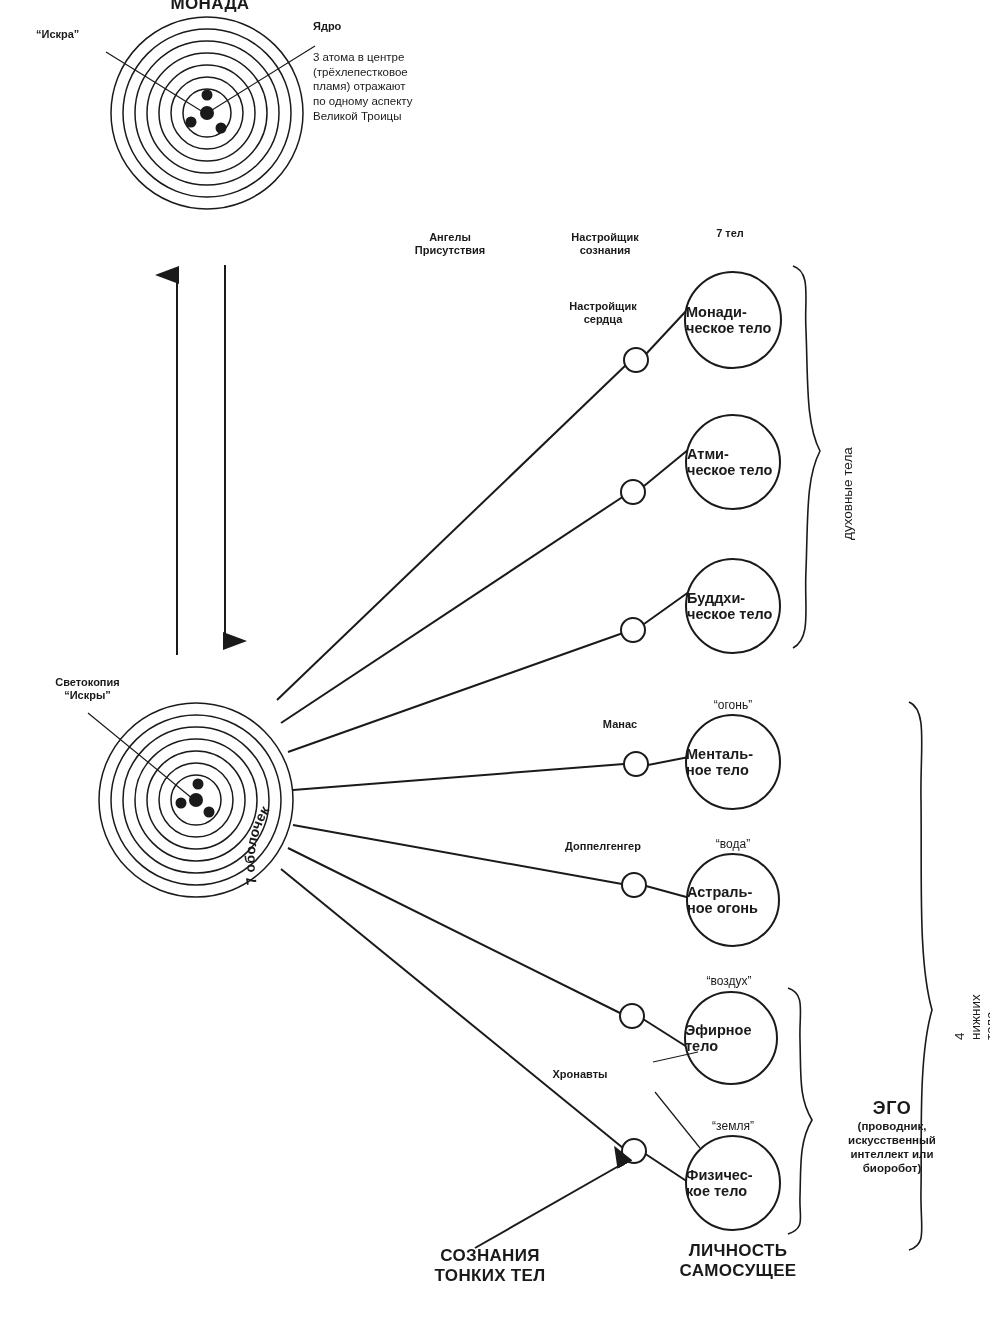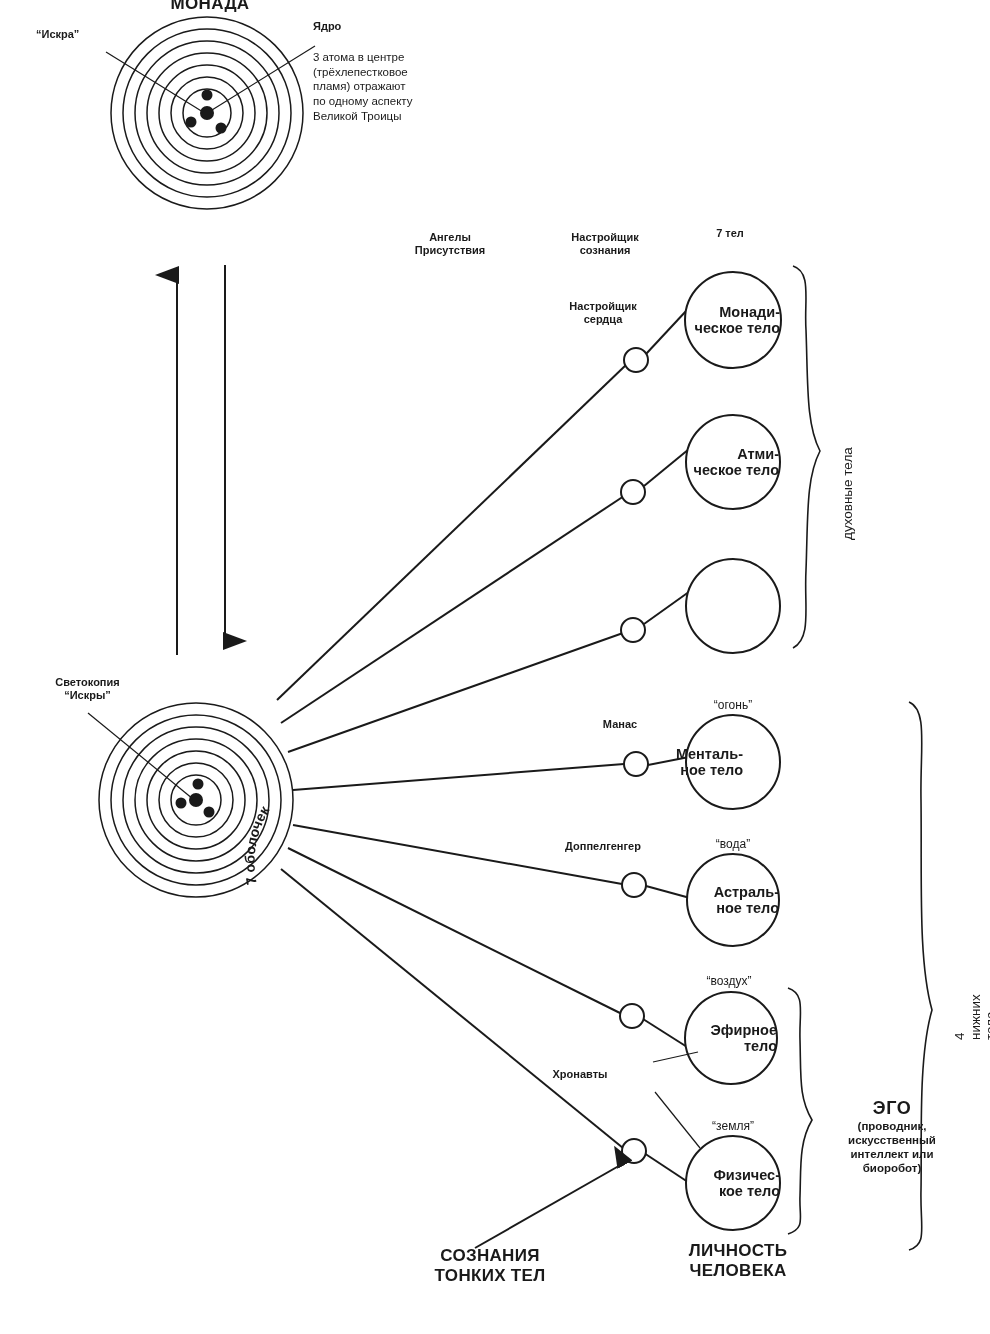--- a/index.html
+++ b/index.html
@@ -58,21 +58,21 @@
   }
   .vertical {
     transform-origin: 0 0;
     transform: rotate(-90deg);
   }
   .circ-txt {
     position: absolute;
     display: flex;
     align-items: center;
     justify-content: center;
-    text-align: right;
+    text-align: left;
     font-size: 14.5px;
     font-weight: bold;
     line-height: 1.12;
     pointer-events: none;
   }
   .ego-block {
     position: absolute;
     text-align: center;
     width: 160px;
   }
@@ -253,26 +253,29 @@
   <div class="lbl t-quote ctr" style="left:683px; top:1120px; width:100px;">“земля”</div>
 
   <div class="circ-txt" style="left:686px; top:273px; width:94px; height:94px;">Монади-
 ческое
 тело</div>
 
   <div class="circ-txt" style="left:687px; top:416px; width:92px; height:92px;">Атми-
 ческое
 тело</div>
 
-
-  <div class="circ-txt" style="left:649px; top:716px; width:94px; height:92px;">Менталь-
+  <div class="circ-txt" style="left:687px; top:560px; width:92px; height:92px;">Буддхи-
+ческое
+тело</div>
+
+  <div class="circ-txt" style="left:686px; top:716px; width:94px; height:92px;">Менталь-
 ное тело</div>
 
   <div class="circ-txt" style="left:687px; top:854px; width:92px; height:92px;">Астраль-
-ное тело</div>
+ное огонь</div>
 
   <div class="circ-txt" style="left:685px; top:992px; width:92px; height:92px;">Эфирное
 тело</div>
 
   <div class="circ-txt" style="left:686px; top:1137px; width:94px; height:92px;">Физичес-
 кое тело</div>
 
   <div class="lbl t-head ctr" style="left:20px; top:676px; width:135px;">Светокопия
 “Искры”</div>
 
@@ -286,15 +289,15 @@
     <div class="ego-s" style="white-space: pre-line; text-align: center;">(проводник,
 искусственный
 интеллект или
 биоробот)</div>
   </div>
 
   <div class="lbl t-caps ctr" style="left:390px; top:1246px; width:200px;">СОЗНАНИЯ
 ТОНКИХ ТЕЛ</div>
 
   <div class="lbl t-caps ctr" style="left:648px; top:1241px; width:180px;">ЛИЧНОСТЬ
-ЧЕЛОВЕКА</div>
+САМОСУЩЕЕ</div>
 
 </div>
 
 </body></html>

